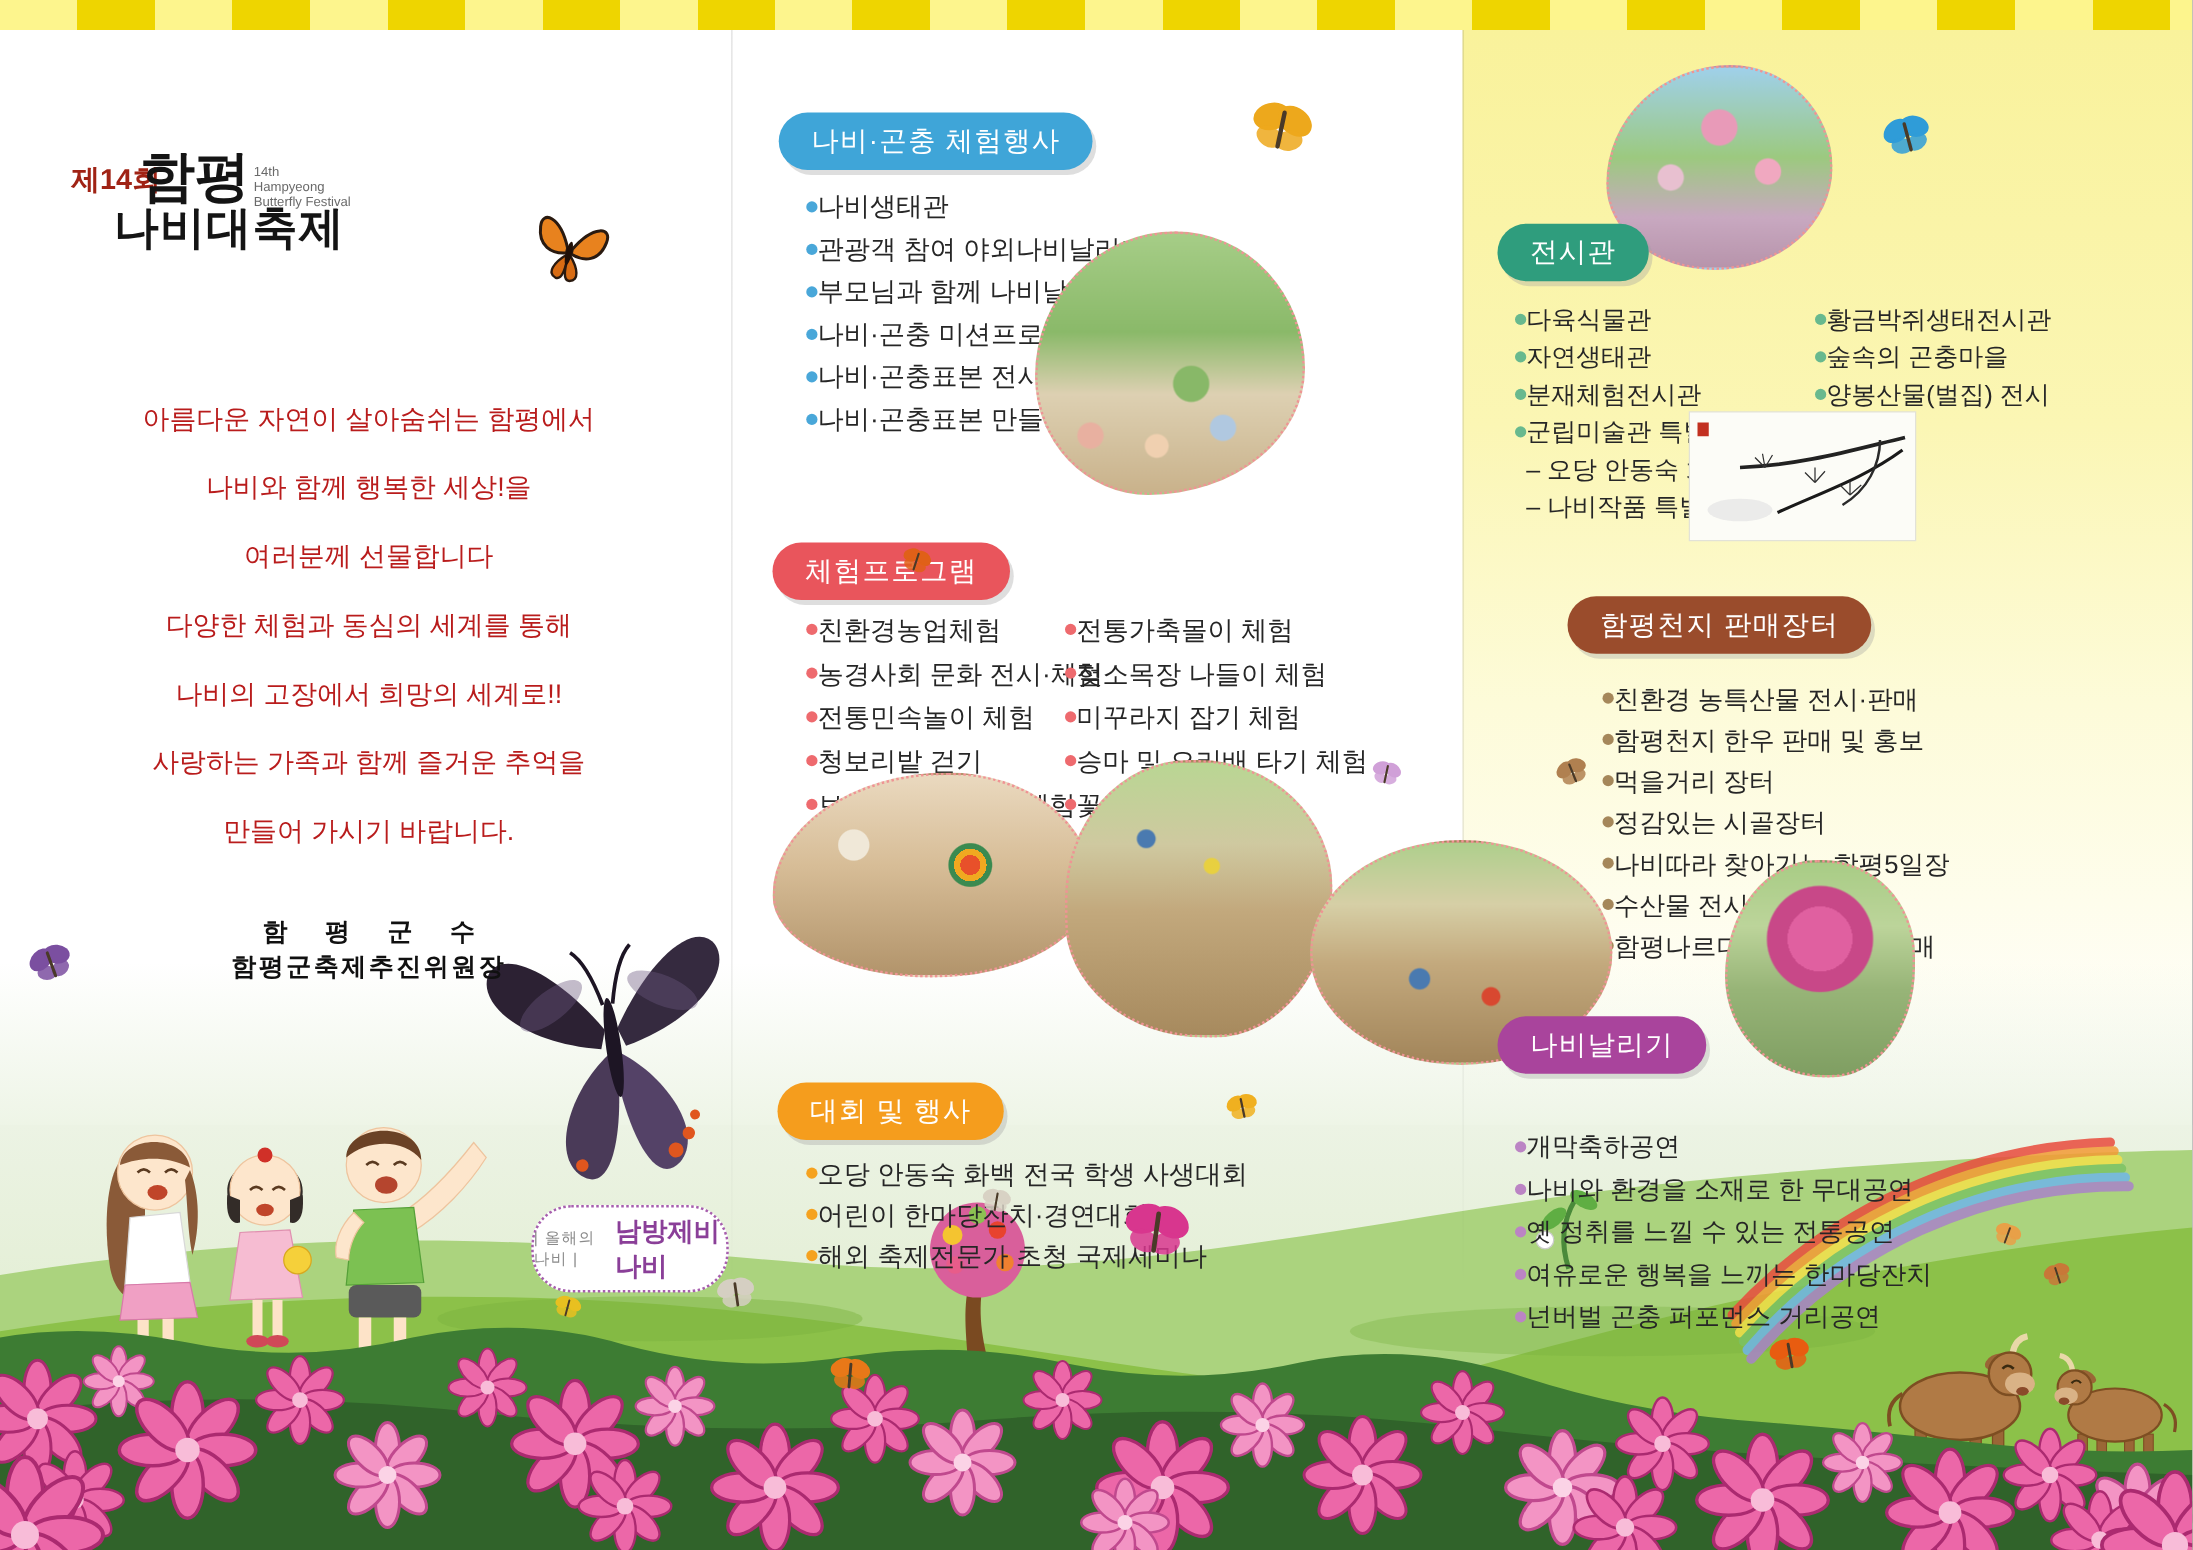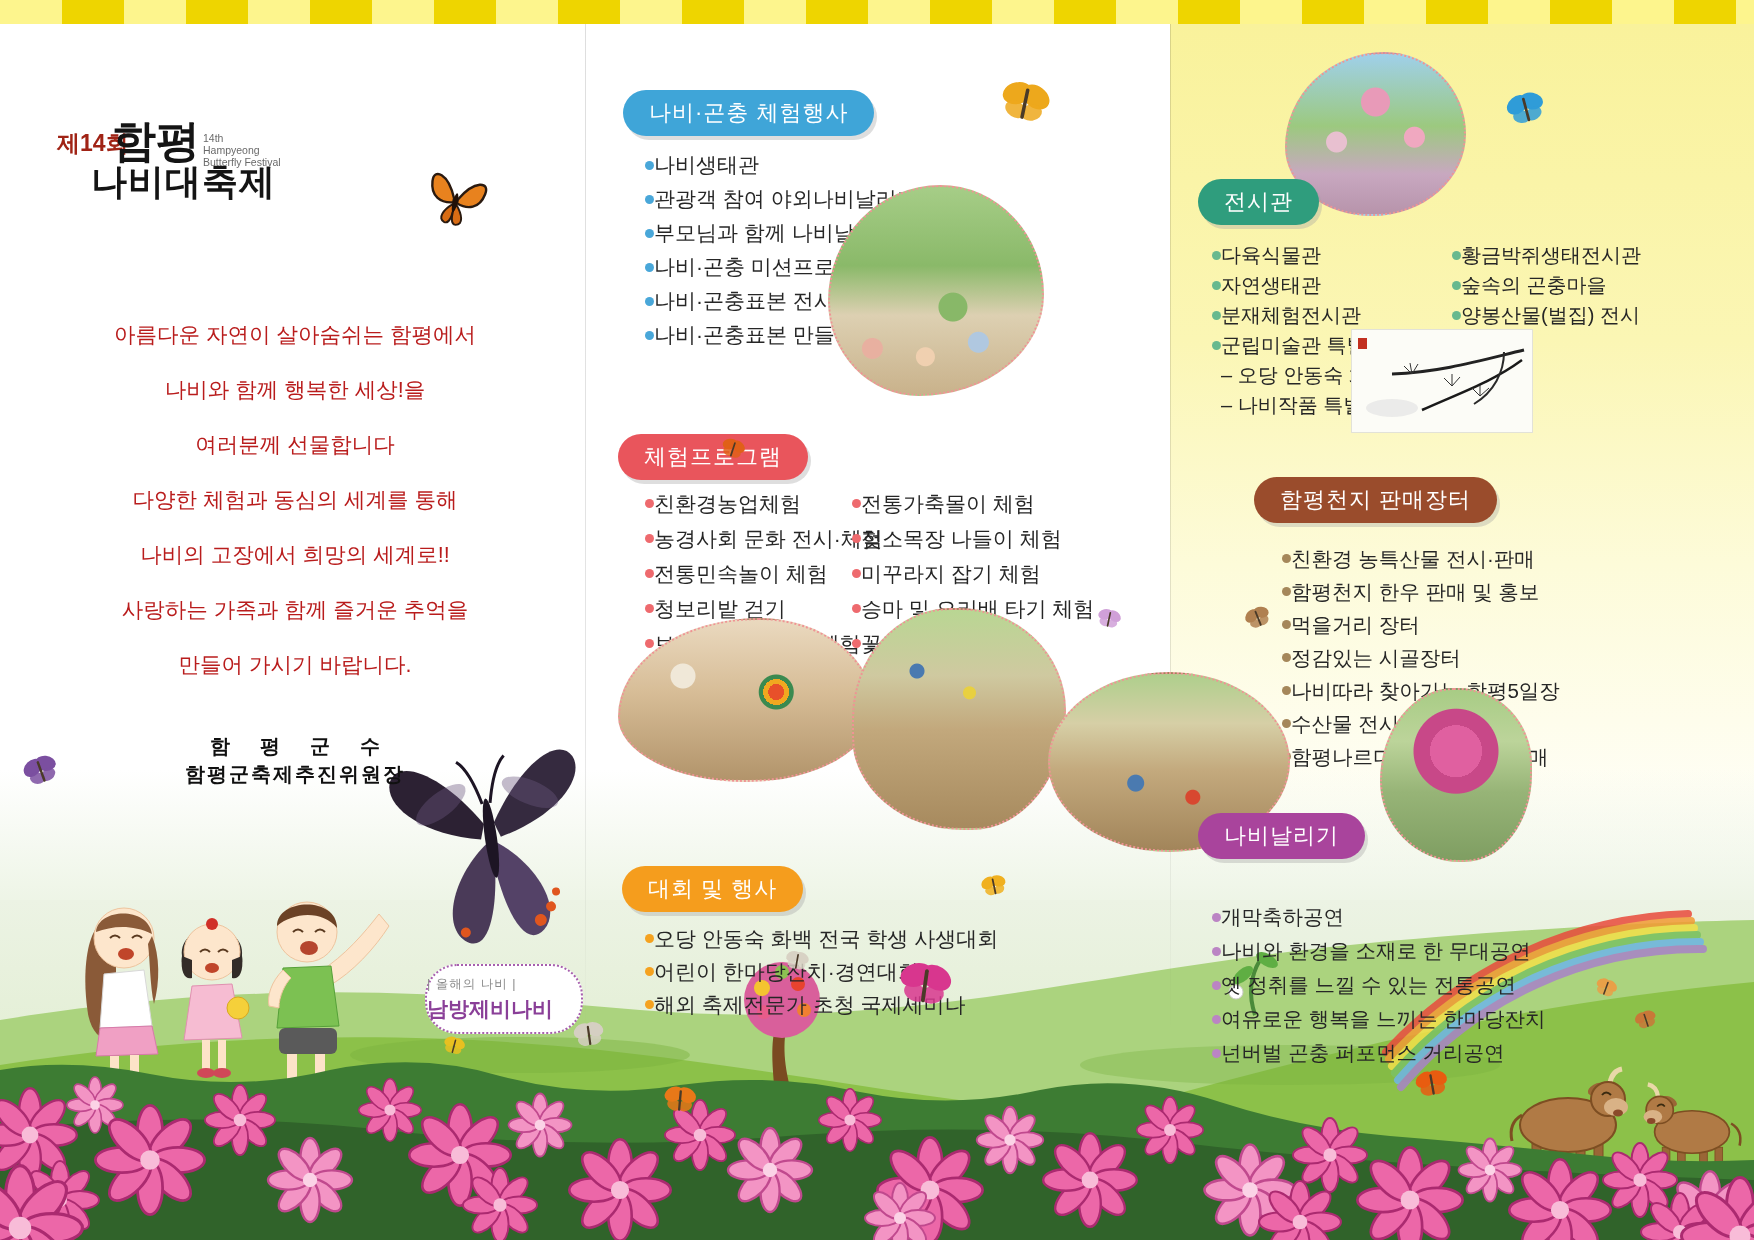--- a/index.html
+++ b/index.html
@@ -31,21 +31,21 @@
   .logo .l2{position:absolute;left:36px;top:46px;font-size:36px;font-weight:900;color:#141414;letter-spacing:1px;}
   .logo .sub{position:absolute;left:148px;top:20px;font-size:10.5px;line-height:12px;color:#6a6a6a;}
   
   .greeting{left:40px;top:308px;width:510px;text-align:center;font-size:21.5px;color:#b91c1c;}
   .greeting p{margin:0;height:55px;line-height:55px;}
   .sig{left:40px;top:732px;width:510px;text-align:center;font-weight:bold;color:#101010;}
   .sig .s1{font-size:20px;letter-spacing:30px;padding-left:30px;height:28px;line-height:28px;}
   .sig .s2{font-size:20px;height:28px;line-height:28px;letter-spacing:2px;}
   
   .badge{left:425px;top:964px;width:154px;height:66px;background:#fff;border:2px dotted #a75fae;
-    border-radius:32px;display:flex;flex-direction:column;align-items:flex-start;justify-content:center;gap:2px;}
+    border-radius:32px;display:flex;flex-direction:row;align-items:center;justify-content:center;gap:2px;}
   .badge .lbl{font-size:12.5px;color:#8a8a8a;letter-spacing:1px;}
   .badge .val{font-size:21px;font-weight:bold;color:#8a3f98;}
   
   .pill{color:#fff;font-weight:normal;font-size:22px;padding:8px 26px;border-radius:27px;
     letter-spacing:1px;box-shadow:3px 4px 0 rgba(160,160,160,.35);white-space:nowrap;}
   .pill-insect{left:623px;top:90px;background:#3fa5d8;}
   .pill-exp{left:618px;top:434px;background:#e9555c;}
   .pill-contest{left:622px;top:866px;background:#f59d1d;}
   .pill-exhibit{left:1198px;top:179px;background:#2f9d7d;}
   .pill-market{left:1254px;top:477px;background:#9a4c2c;}

